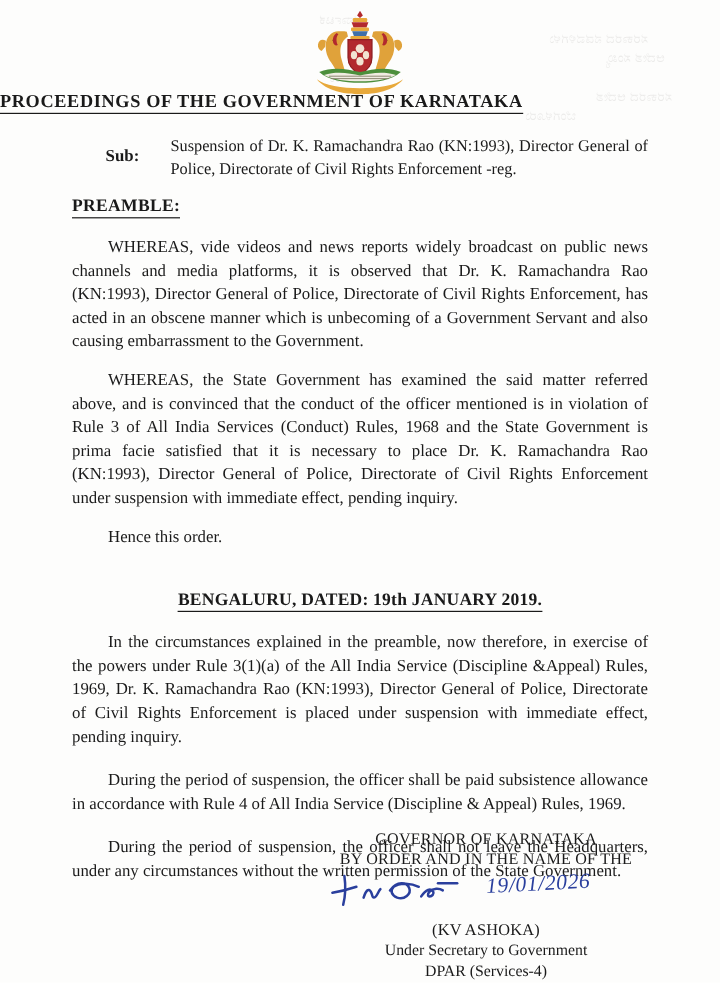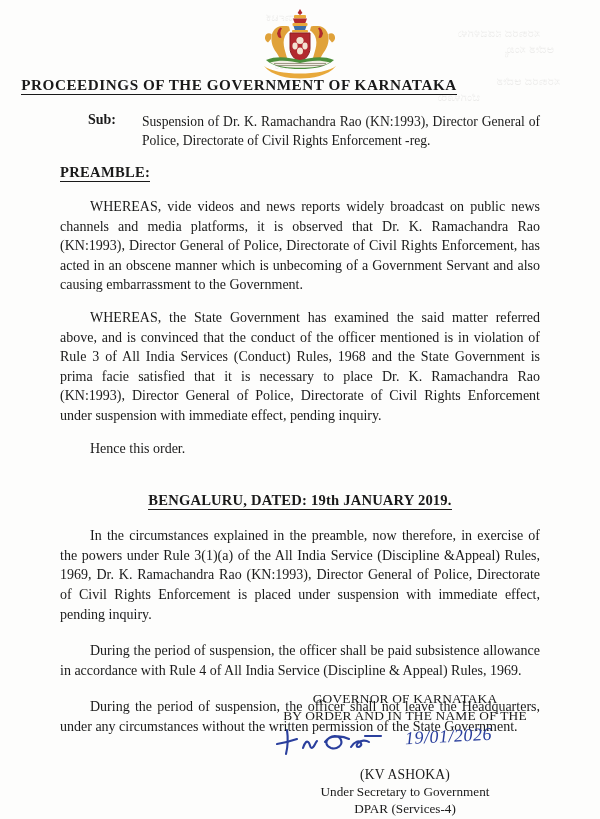--- a/index.html
+++ b/index.html
@@ -48,41 +48,41 @@
     transform: translateX(-50%);
     width: 96px;
     height: 74px;
   }
 
   .doc-title {
     position: absolute;
     top: 76px;
     left: 0;
     width: 478px;
-    text-align: center;
+    text-align: left;
     font-weight: bold;
     font-size: 15.2px;
     letter-spacing: 0.55px;
     white-space: nowrap;
   }
   .doc-title span {
     border-bottom: 1.6px solid #1a1a1a;
     padding-bottom: 1px;
   }
 
   .content {
     position: absolute;
     top: 112px;
     left: 60px;
     width: 480px;
   }
 
   .sub-row {
     display: flex;
-    align-items: flex-start;
+    align-items: center;
   }
   .sub-label {
     font-weight: bold;
     font-size: 14px;
     width: 82px;
     flex: 0 0 82px;
     padding-left: 28px;
     box-sizing: border-box;
   }
   .sub-text {

